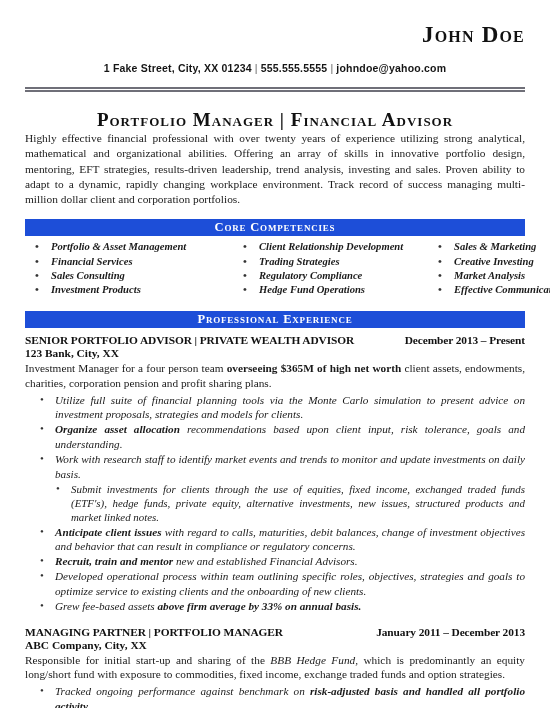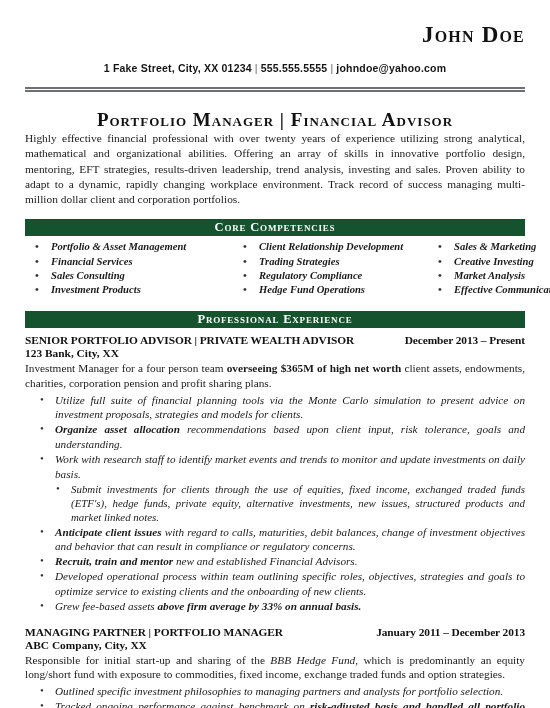--- a/index.html
+++ b/index.html
@@ -73,21 +73,21 @@
   .summary {
     margin-top: 0;
     font-size: 11.4px;
     line-height: 1.33;
     text-align: justify;
     color: #1a1a1a;
   }
 
   
   .section-bar {
-    background: #14532d;
+    background: #1d4ed8;
     color: #ffffff;
     text-align: center;
     font-variant: small-caps;
     font-weight: bold;
     font-size: 12.5px;
     letter-spacing: 0.8px;
     padding: 1px 0 2px 0;
     margin-top: 12px;
     line-height: 1.15;
   }
@@ -249,19 +249,18 @@
   </div>
 
   <div class="job" style="margin-top:12px;">
     <div class="job-head">
       <div class="job-title">MANAGING PARTNER | PORTFOLIO MANAGER</div>
       <div class="job-dates">January 2011 – December 2013</div>
     </div>
     <div class="job-company">ABC Company, City, XX</div>
     <div class="job-desc"><span>Responsible for initial start-up and sharing of the </span><i>BBB Hedge Fund</i><span>, which is predominantly an equity long/short fund with exposure to commodities, fixed income, exchange traded funds and option strategies.</span></div>
     <ul class="bullets">
-      <li><span>Outlined specific investment philosophies to managing partners and analysts for portfolio selection.</span></li>
       <li><span>Tracked ongoing performance against benchmark on </span><b>risk-adjusted basis and handled all portfolio activity.</b></li>
 
     </ul>
   </div>
 
 </div>
 
 </body></html>

